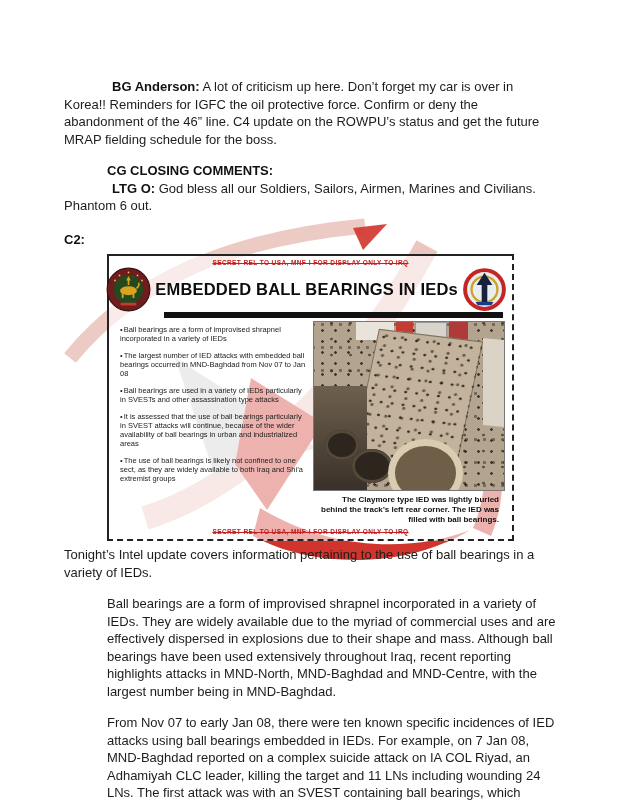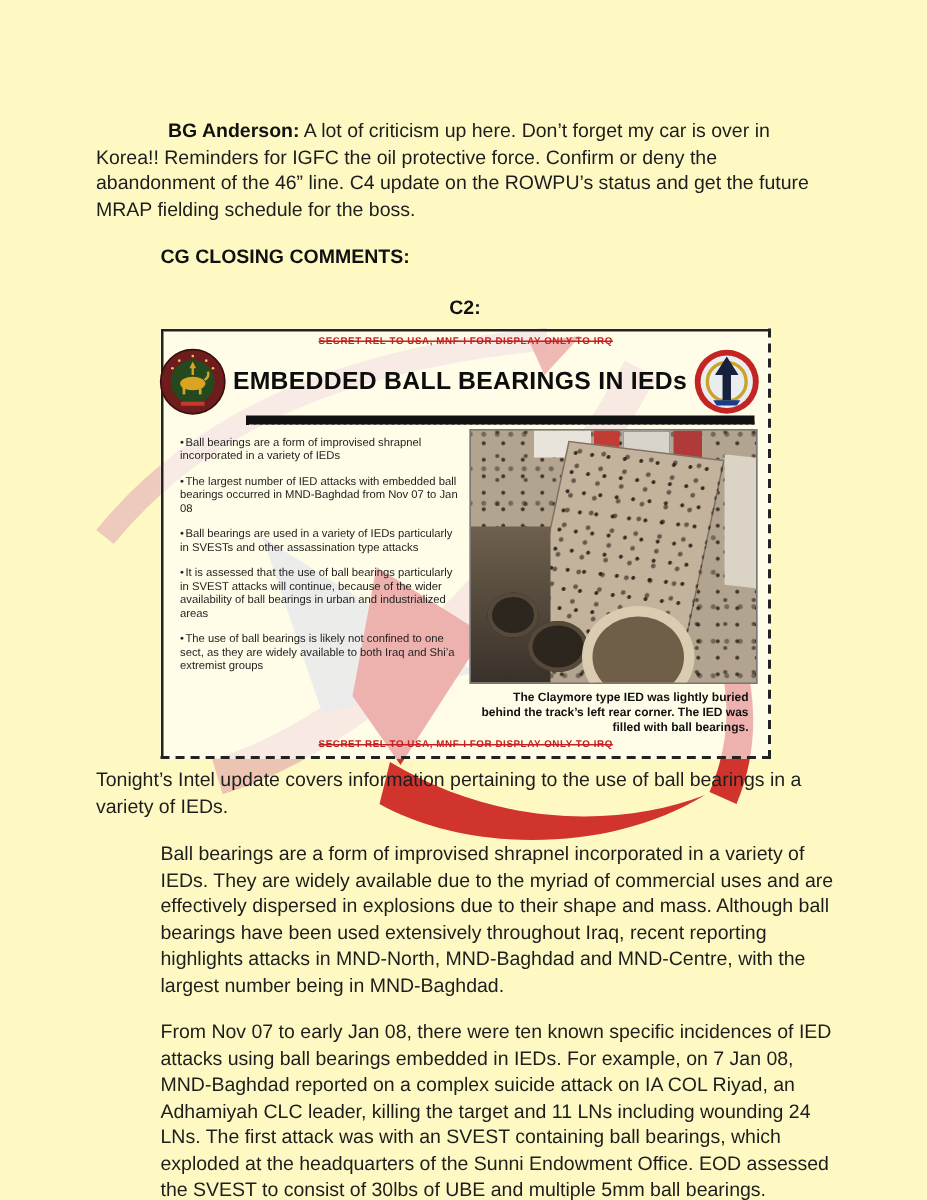--- a/index.html
+++ b/index.html
@@ -1,26 +1,26 @@
 <!DOCTYPE html>
 <html><head>
 <meta charset="utf-8">
 <style>
   html,body{margin:0;padding:0;background:#888;}
   .page{
-    position:relative;width:618px;height:800px;background:#fef9c3;
+    position:relative;width:618px;height:800px;background:#ffffff;
     overflow:hidden;margin:0 auto;
     font-family:"Liberation Sans", sans-serif;color:#1d1d1d;
   }
   .watermark{position:absolute;left:55px;top:218px;z-index:0;pointer-events:none;}
   .content{position:relative;z-index:1;padding:78px 62px 0 64px;font-size:13px;line-height:17.5px;}
   .indent{text-indent:48px;}
   p{margin:0;}
   .gap-sm{margin-top:14px;margin-left:43px;}
-  .gap-md{margin-top:16px;text-align:center;}
+  .gap-md{margin-top:16px;}
   b{color:#111;}
 
   
   .slide{
     position:relative;z-index:1;
     width:393px;margin:6px 0 0 43px;
     border:2px solid #222;border-right:2px dashed #222;border-bottom:2px dashed #222;
     background:rgba(255,255,255,0.62);
     padding:2px 5px 3px 5px;
   }
@@ -98,20 +98,21 @@
     <path d="M 205 290 C 280 335, 360 333, 415 312 C 350 352, 255 350, 198 318 Z" fill="#d0342c"></path>
     <path d="M 428 180 C 452 235, 452 280, 436 318 L 418 310 C 436 268, 432 225, 410 190 Z" fill="#d0342c"></path>
   </svg>
 
   <div class="content">
 
     <p class="indent"><b>BG Anderson:</b><span> A lot of criticism up here. Don’t forget my car is over in Korea!! Reminders for IGFC the oil protective force. Confirm or deny the abandonment of the 46” line. C4 update on the ROWPU’s status and get the future MRAP fielding schedule for the boss.</span></p>
 
     <p class="gap-sm"><b>CG CLOSING COMMENTS:</b></p>
 
+    <p class="indent"><b>LTG O:</b><span> God bless all our Soldiers, Sailors, Airmen, Marines and Civilians. Phantom 6 out.</span></p>
 
     <p class="gap-md"><b>C2:</b></p>
 
     <div class="slide">
 
       <div class="slide-class">SECRET REL TO USA, MNF-I FOR DISPLAY ONLY TO IRQ</div>
 
       <div class="slide-head">
         <svg class="emblem" viewBox="0 0 40 40">
           <circle cx="20" cy="20" r="19" fill="#6e1c1c" stroke="#3a0f0f" stroke-width="1"></circle>

